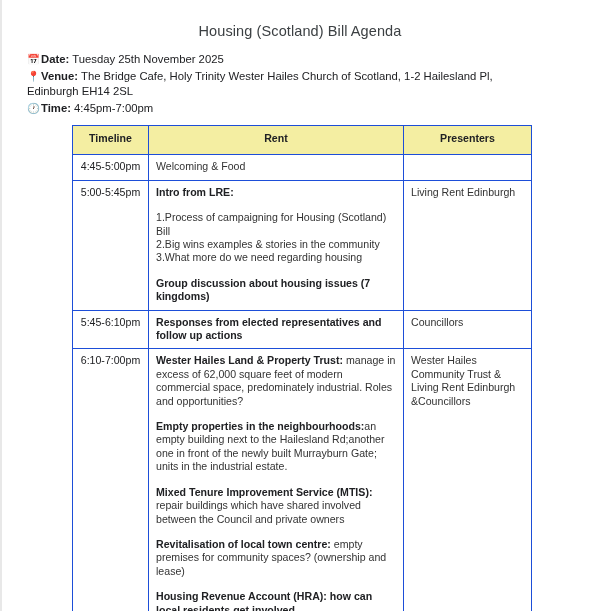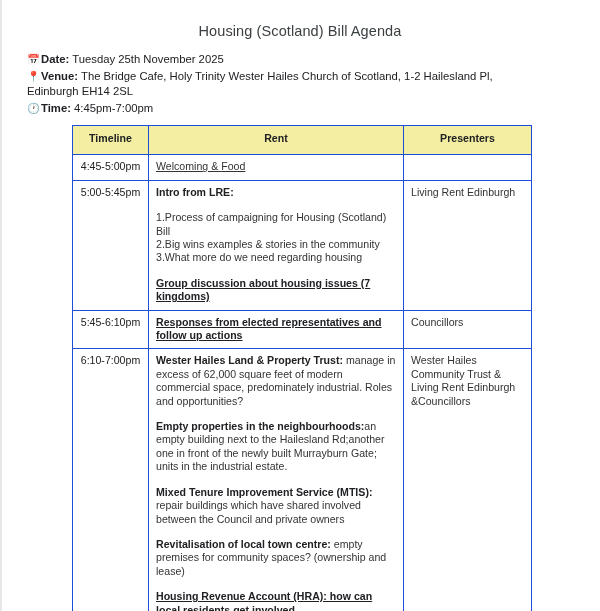--- a/index.html
+++ b/index.html
@@ -93,21 +93,21 @@
   col.c-pres     { width: 128px; }
   td.timeline {
     text-align: center;
     white-space: nowrap;
     font-size: 10.6px;
     color: #202124;
   }
   td.item { color: #333333; }
   td.presenters { color: #333333; }
   .blk { margin: 0 0 12px 0; }
-  .blk:last-child { margin-bottom: 0; text-decoration: underline; }
+  .blk:last-child { margin-bottom: 0; }
   .b { font-weight: bold; color: #202124; }
   .numlist {
     margin: 0;
     padding: 0;
     list-style: none;
   }
   .numlist li { margin: 0; }
 </style>
 </head>
 <body>

